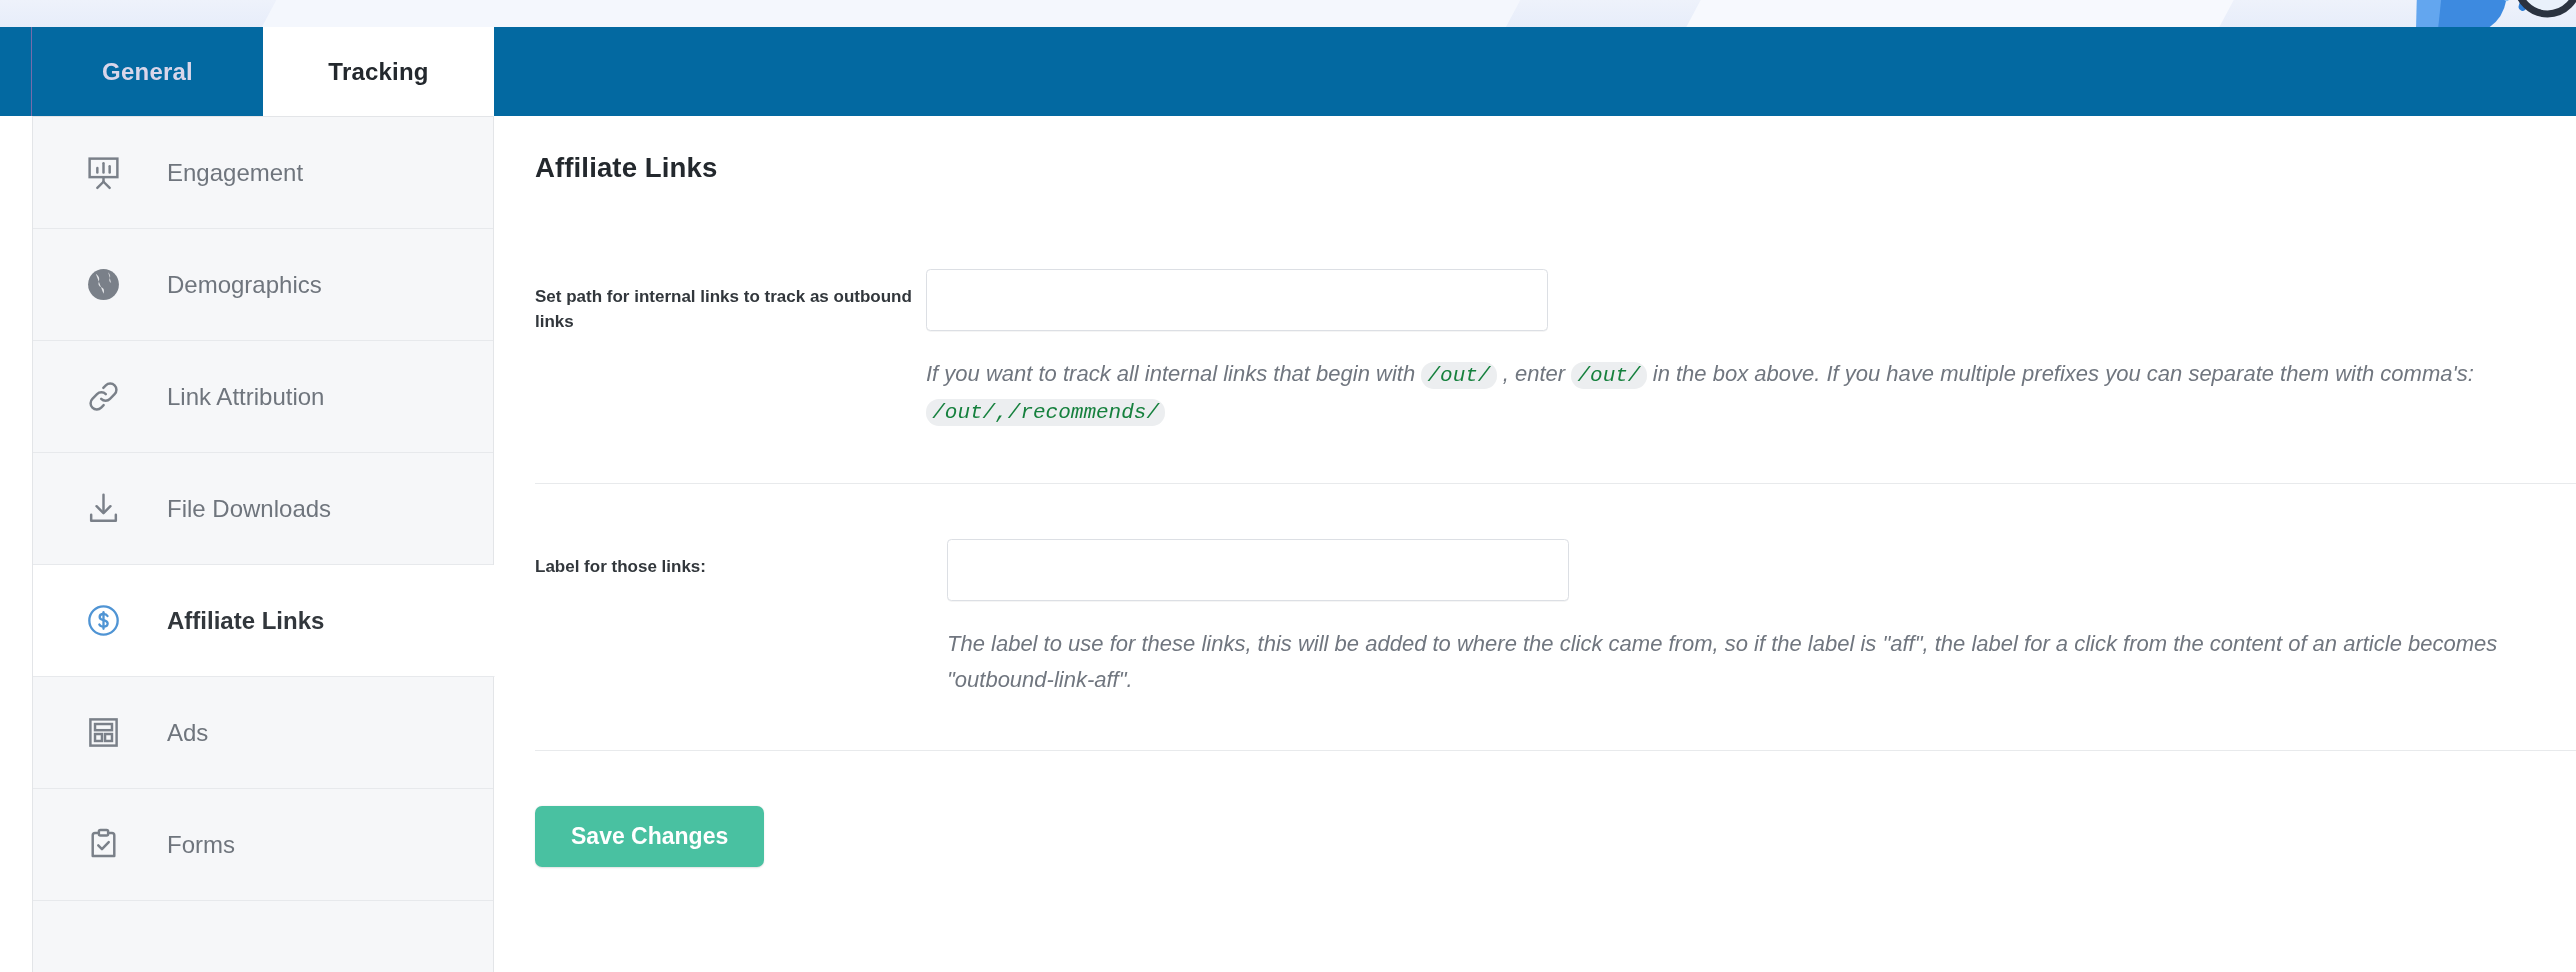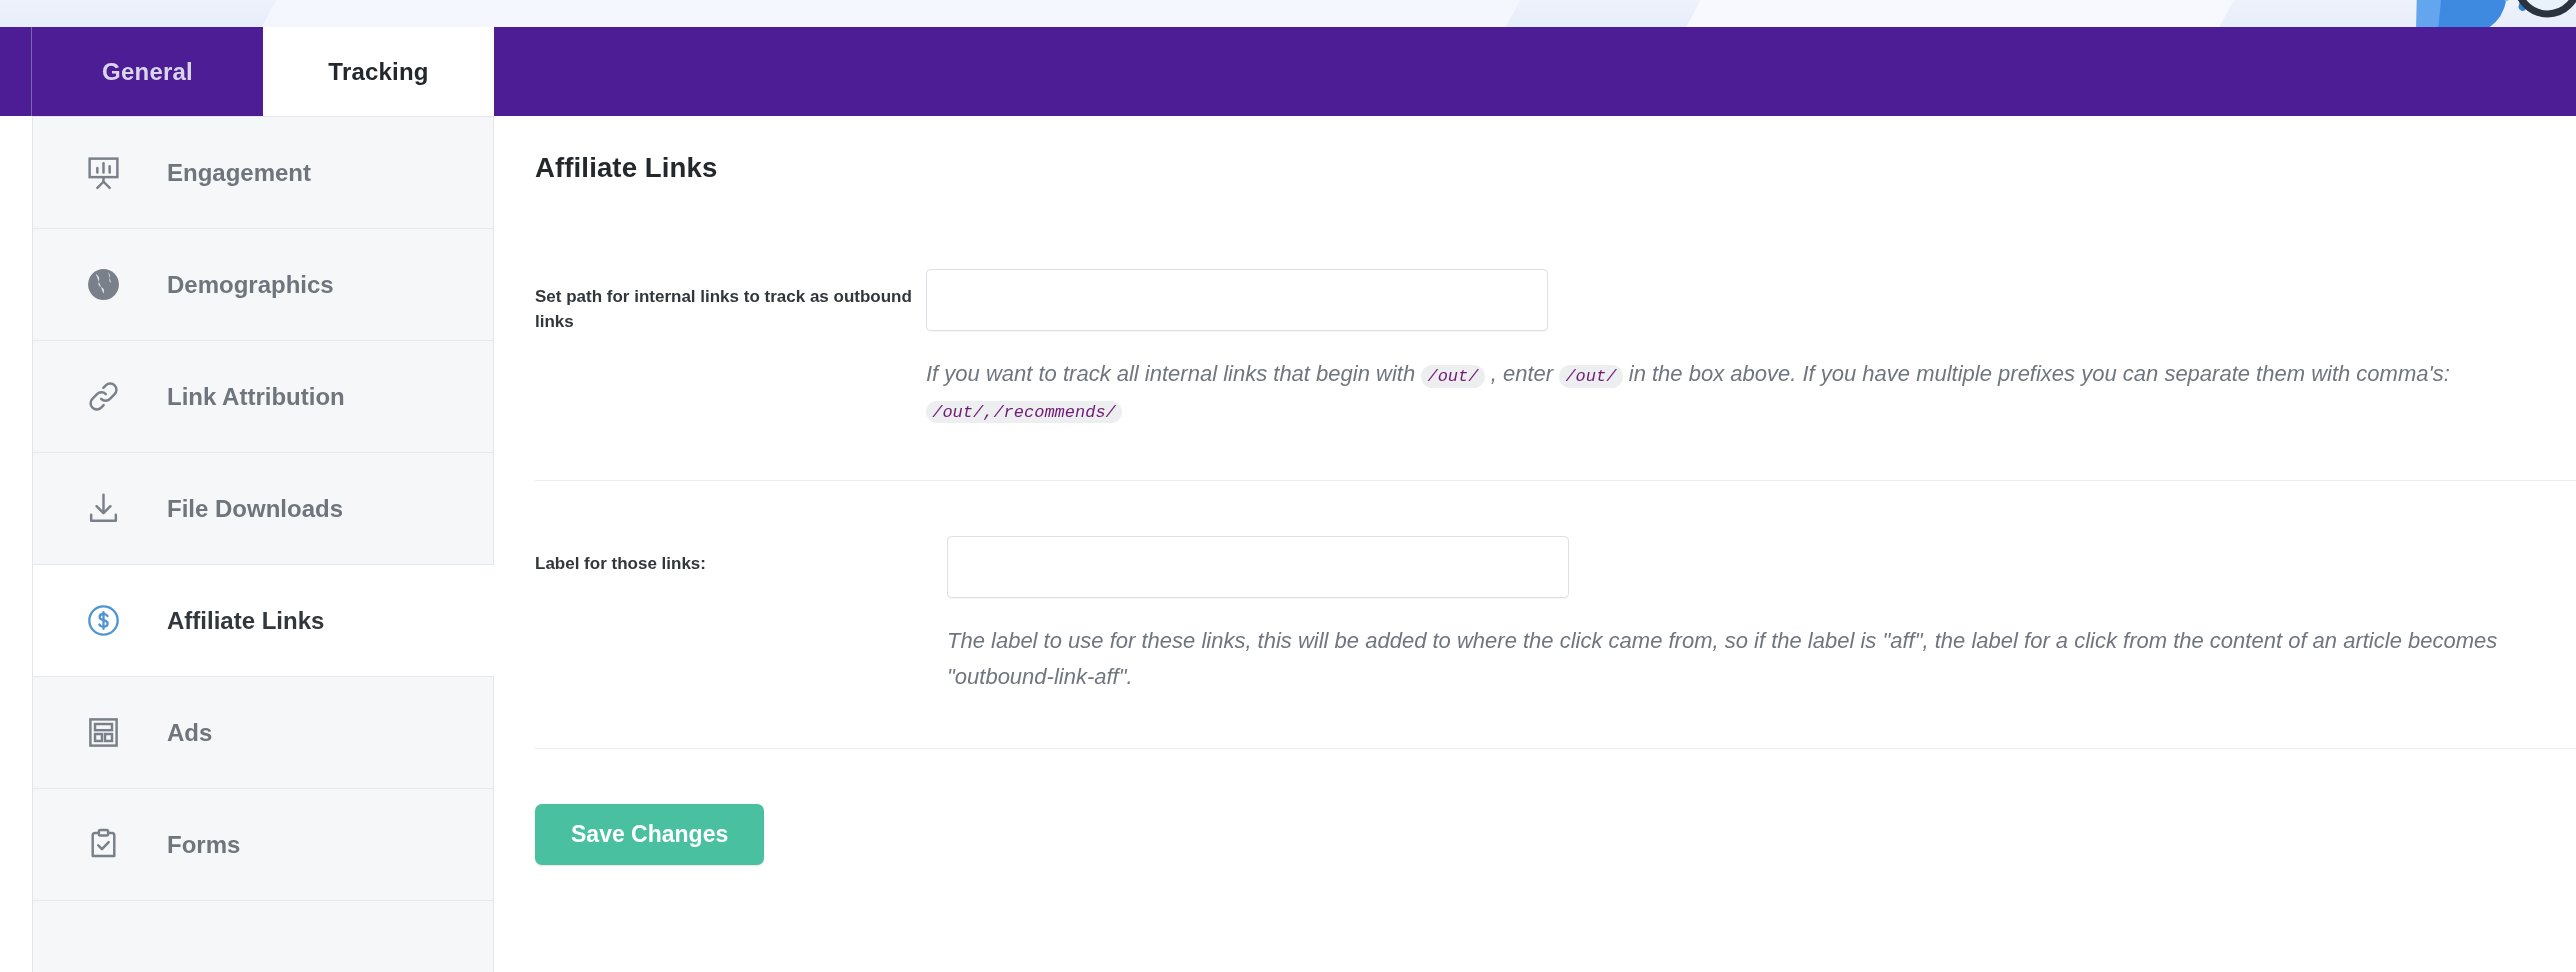--- a/index.html
+++ b/index.html
@@ -43,21 +43,21 @@
     width: 267px;
     height: 107px;
   }
 
   
   .tabbar {
     position: absolute;
     top: 27px; left: 0;
     width: 2576px;
     height: 89px;
-    background: #4c1d95;
+    background: #0369a1;
     display: flex;
     align-items: center;
   }
   .tabbar .lead {
     width: 32px;
     border-right: 1.8px solid #756bab;
     height: 100%;
   }
   .tab {
     width: 231px;
@@ -117,21 +117,21 @@
     display: flex;
     align-items: center;
     justify-content: center;
     color: #7a8089;
   }
   .nav-item.active .nav-icon { color: #4f94d4; }
   .nav-label {
     margin-left: 43px;
     font-size: 24px;
     color: #6f757d;
-    font-weight: bold;
+    font-weight: normal;
   }
   .nav-item.active .nav-label {
     color: #32373c;
     font-weight: bold;
   }
   .nav-item.partial {
     height: 48px;
     border-bottom: none;
   }
 
@@ -191,22 +191,22 @@
     color: #70767f;
     line-height: 1.62;
     max-width: 1653px;
   }
   code {
     font-family: "Liberation Mono", monospace;
     font-style: italic;
     background: #eceef0;
     padding: 1.8px 6.2px;
     border-radius: 13px;
-    font-size: 17px;
-    color: #701a75;
+    font-size: 21px;
+    color: #15803d;
   }
 
   .actions { padding-top: 55px; }
   .save-btn {
     display: inline-block;
     background: #49c1a1;
     color: #ffffff;
     border: none;
     border-radius: 7px;
     font-size: 23px;

